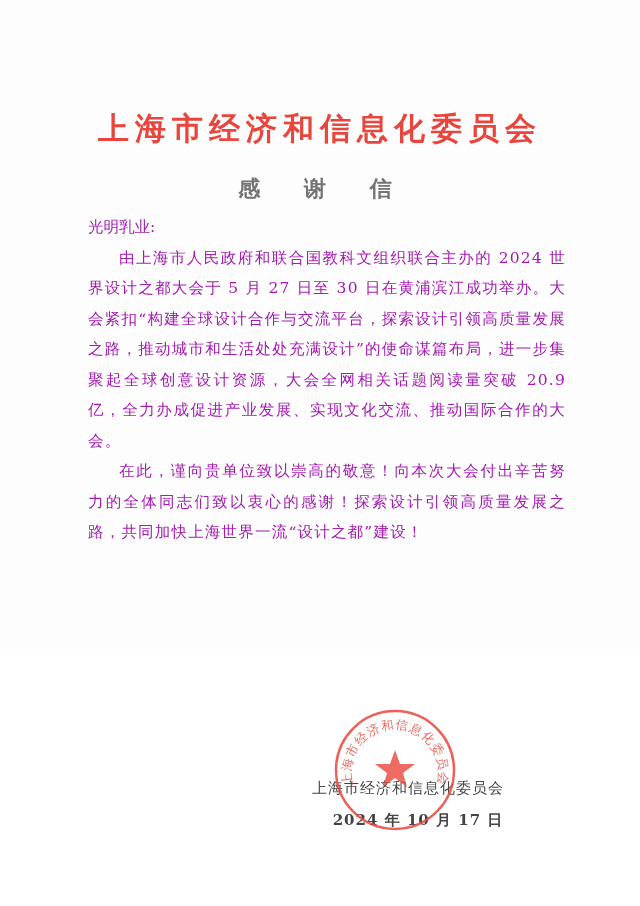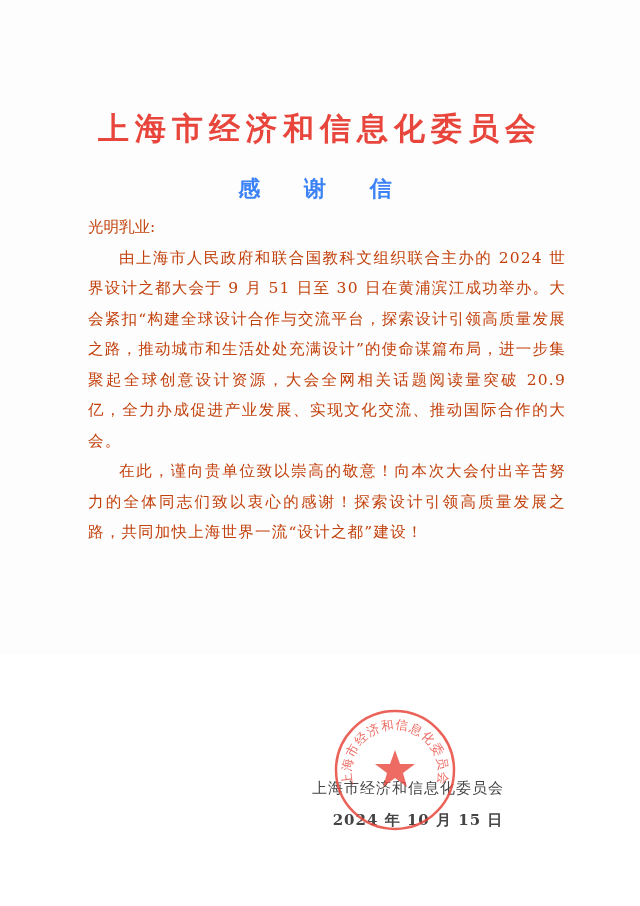--- a/index.html
+++ b/index.html
@@ -8,25 +8,25 @@
     font-family: "DejaVu Serif", "Liberation Serif", serif;
   }
   .page { position: absolute; left: 0; top: 0; width: 640px; height: 654px; background: #fdfdfd; }
   .org-header {
     position: absolute; left: 0; top: 108px; width: 640px; text-align: center;
     color: #e8463c; font-size: 31px; letter-spacing: 6px; font-weight: bold;
     font-family: "DejaVu Serif", serif;
   }
   .doc-title {
     position: absolute; left: 0; top: 174px; width: 640px; text-align: center;
-    color: #3b82f6; font-size: 22px; letter-spacing: 18px; font-weight: bold; padding-left: 8px; box-sizing: border-box;
+    color: #737373; font-size: 22px; letter-spacing: 18px; font-weight: bold; padding-left: 8px; box-sizing: border-box;
   }
   .body-text {
     position: absolute; left: 88px; top: 212px; width: 478px;
-    color: #c2410c; font-size: 15.5px; line-height: 30.5px;
+    color: #a21caf; font-size: 15.5px; line-height: 30.5px;
   }
   .salutation { margin: 0; }
   .para { margin: 0; text-indent: 2em; text-align: justify; letter-spacing: 1.2px; }
   .signature {
     position: absolute; left: 298px; top: 772px; width: 220px;
     color: #444; font-size: 15px; line-height: 32px; text-align: center; letter-spacing: 1px;
   }
   .sig-date { font-weight: bold; padding-left: 20px; }
   .seal {
     position: absolute; left: 333px; top: 708px; width: 124px; height: 124px; pointer-events: none;
@@ -36,27 +36,27 @@
 <body>
 
 <div class="page">
 
   <div class="org-header">上海市经济和信息化委员会</div>
 
   <div class="doc-title">感 谢 信</div>
 
   <div class="body-text">
     <p class="salutation">光明乳业:</p>
-    <p class="para">由上海市人民政府和联合国教科文组织联合主办的 2024 世界设计之都大会于 9 月 51 日至 30 日在黄浦滨江成功举办。大会紧扣“构建全球设计合作与交流平台，探索设计引领高质量发展之路，推动城市和生活处处充满设计”的使命谋篇布局，进一步集聚起全球创意设计资源，大会全网相关话题阅读量突破 20.9 亿，全力办成促进产业发展、实现文化交流、推动国际合作的大会。</p>
+    <p class="para">由上海市人民政府和联合国教科文组织联合主办的 2024 世界设计之都大会于 5 月 27 日至 30 日在黄浦滨江成功举办。大会紧扣“构建全球设计合作与交流平台，探索设计引领高质量发展之路，推动城市和生活处处充满设计”的使命谋篇布局，进一步集聚起全球创意设计资源，大会全网相关话题阅读量突破 20.9 亿，全力办成促进产业发展、实现文化交流、推动国际合作的大会。</p>
     <p class="para">在此，谨向贵单位致以崇高的敬意！向本次大会付出辛苦努力的全体同志们致以衷心的感谢！探索设计引领高质量发展之路，共同加快上海世界一流“设计之都”建设！</p>
   </div>
 
   <div class="signature">
     <div>上海市经济和信息化委员会</div>
-    <div class="sig-date">2024 年 10 月 15 日</div>
+    <div class="sig-date">2024 年 10 月 17 日</div>
   </div>
 
   <svg class="seal" viewBox="0 0 124 124" xmlns="http://www.w3.org/2000/svg">
     <defs>
       <path id="sealArc" d="M 20 78 A 44 44 0 1 1 104 78"></path>
     </defs>
     <circle cx="62" cy="62" r="59" fill="none" stroke="#e8463c" stroke-width="2.5" opacity="0.85"></circle>
     <text font-size="12.5" fill="#e8463c" opacity="0.8" font-family="DejaVu Serif, serif" letter-spacing="1">
       <textPath href="#sealArc" startOffset="50%" text-anchor="middle">上海市经济和信息化委员会</textPath>
     </text>

